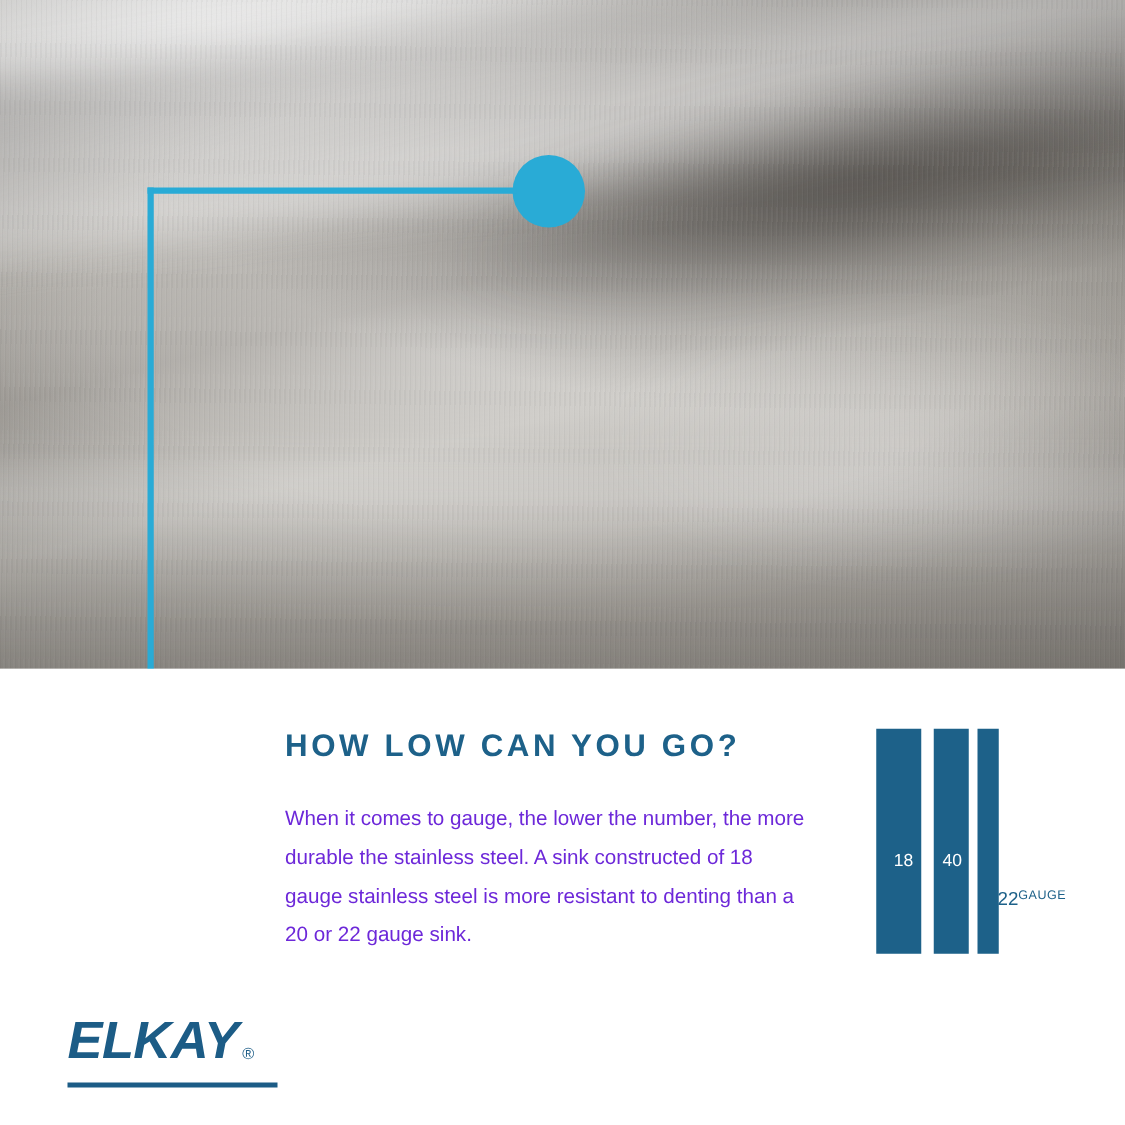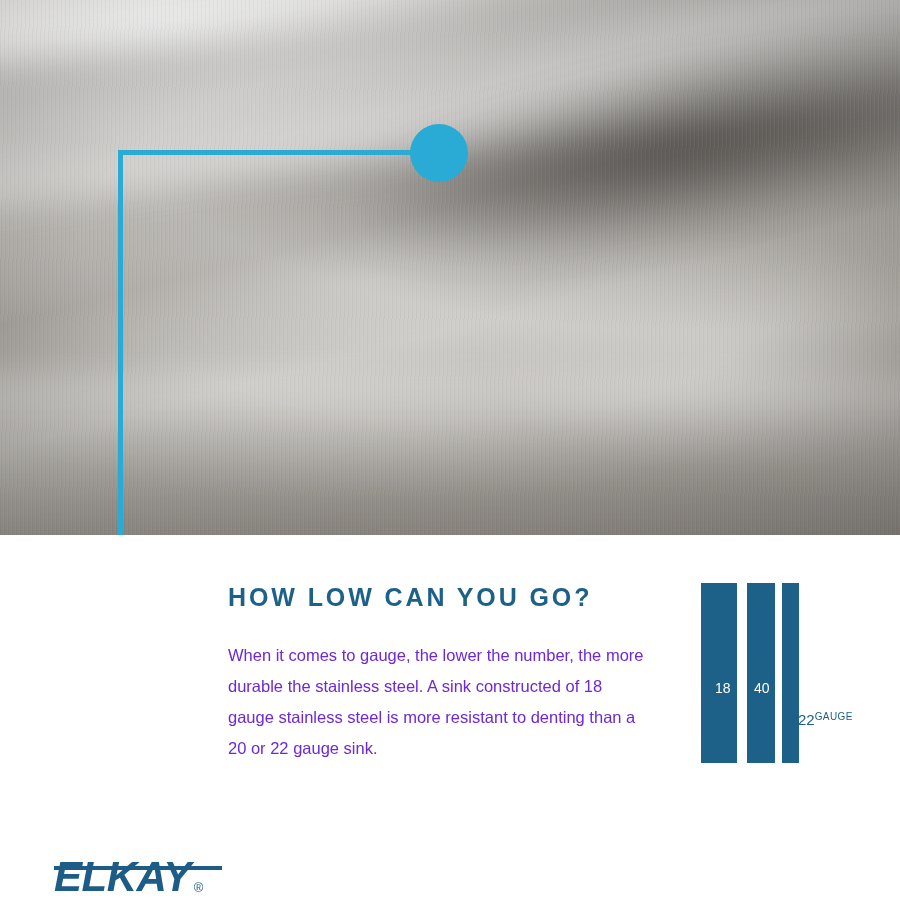--- a/index.html
+++ b/index.html
@@ -192,21 +192,21 @@
     align-items: flex-start;
     color: #1d6189;
     margin-top: 33px;
   }
   .gauge22-num { font-size: 15px; }
   .gauge22-word { font-size: 10px; letter-spacing: 0.4px; }
 
   
   .logo {
     position: absolute;
-    left: 54px; top: 856px;
+    left: 54px; top: 811px;
     display: flex;
     align-items: flex-end;
   }
   .logo-text {
     font-family: "Liberation Sans", sans-serif;
     font-size: 42px;
     font-weight: bold;
     font-style: italic;
     letter-spacing: -0.5px;
     color: #1c5c86;

